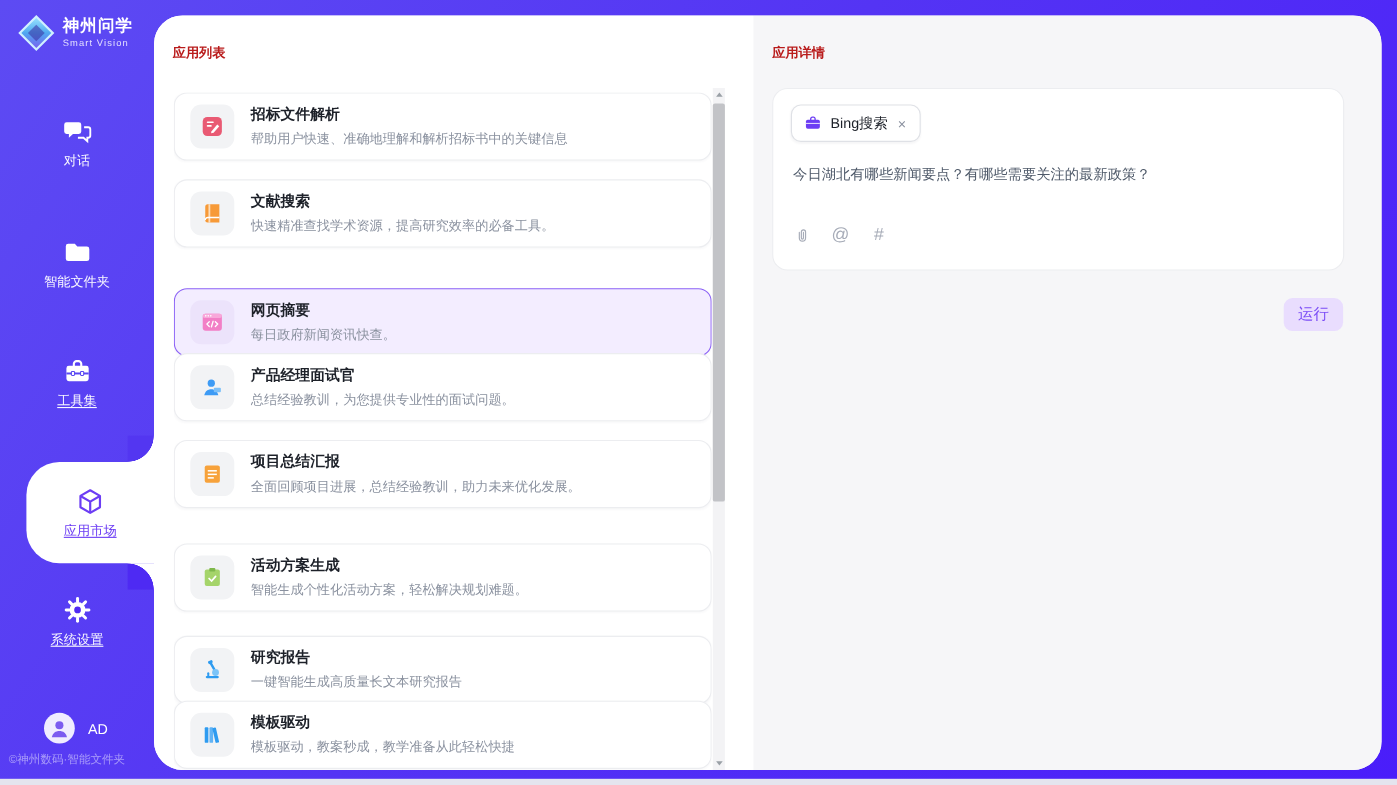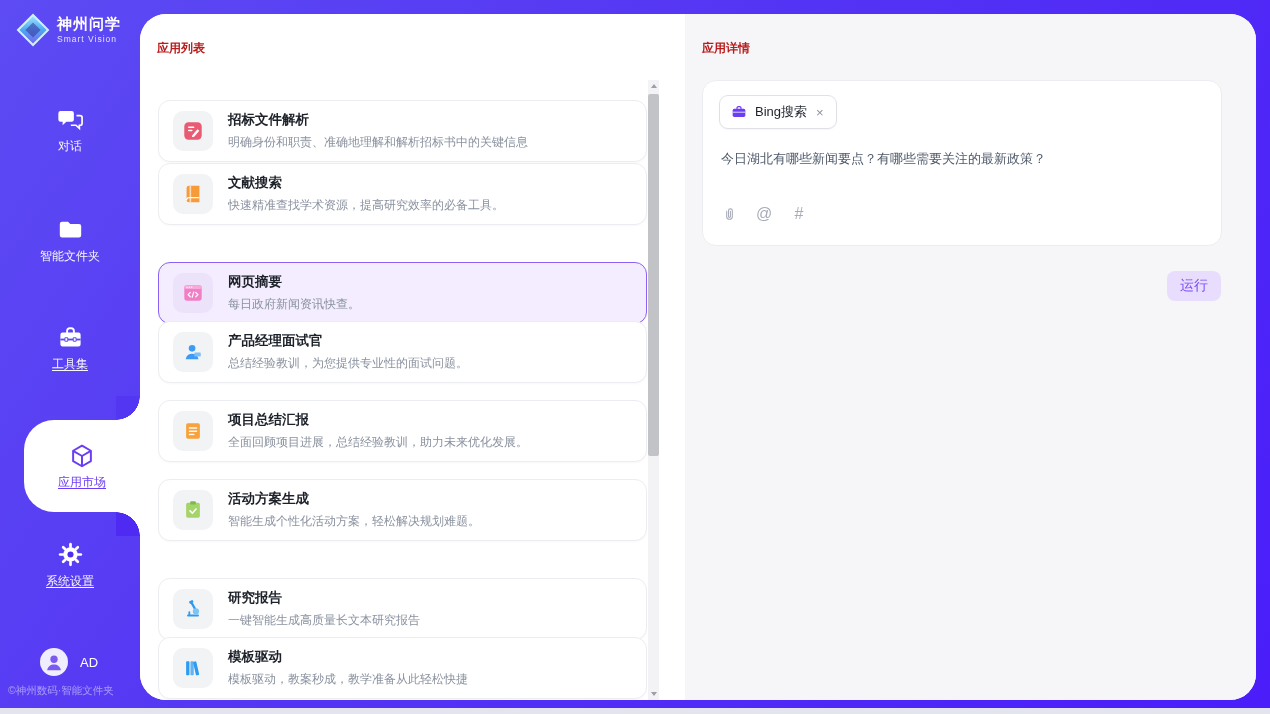--- a/index.html
+++ b/index.html
@@ -188,32 +188,32 @@
     </div>
 
     <div class="side-footer">©神州数码·智能文件夹</div>
   </div>
 
   <div id="content">
 
     <div id="list-panel">
       <div class="panel-title">应用列表</div>
       <div id="card-stack">
-          <div class="card" style="top: 16px;">
+          <div class="card" style="top: 0px;">
             <span class="app-icon-box">
               <svg viewBox="0 0 24 24" width="22" height="22">
     <rect x="2.5" y="2.5" width="19" height="19" rx="4.5" fill="#E95A73"></rect>
     <rect x="6.5" y="7" width="7" height="1.6" rx="0.8" fill="#fff"></rect>
     <rect x="6.5" y="10.6" width="5" height="1.6" rx="0.8" fill="#fff"></rect>
     <path d="M11.3 16.6l5.6-6.6 2 1.7-5.6 6.6-2.6.5z" fill="#fff"></path>
   </svg>
             </span>
             <div class="app-texts">
               <div class="app-name">招标文件解析</div>
-              <div class="app-desc">明确身份和职责、准确地理解和解析招标书中的关键信息</div>
+              <div class="app-desc">帮助用户快速、准确地理解和解析招标书中的关键信息</div>
             </div>
           </div>
           <div class="card" style="top: 79px;">
             <span class="app-icon-box">
               <svg viewBox="0 0 24 24" width="22" height="22">
     <path fill="#F79A38" d="M5 5.5A2.5 2.5 0 017.5 3H19v18H7.5A2.5 2.5 0 015 18.5z"></path>
     <rect x="8.2" y="3" width="1.8" height="18" fill="#fff" opacity="0.65"></rect>
     <path d="M5 18.5A2.5 2.5 0 017.5 16H19" stroke="#fff" stroke-width="1.4" fill="none"></path>
   </svg>
             </span>
@@ -258,21 +258,21 @@
     <rect x="7.5" y="8" width="9" height="1.5" fill="#fff"></rect>
     <rect x="7.5" y="11.5" width="9" height="1.5" fill="#fff"></rect>
     <rect x="7.5" y="15" width="6" height="1.5" fill="#fff"></rect>
   </svg>
             </span>
             <div class="app-texts">
               <div class="app-name">项目总结汇报</div>
               <div class="app-desc">全面回顾项目进展，总结经验教训，助力未来优化发展。</div>
             </div>
           </div>
-          <div class="card" style="top: 395px; font-family: Liberation Mono, monospace;">
+          <div class="card" style="top: 410px; font-family: Liberation Mono, monospace;">
             <span class="app-icon-box">
               <svg viewBox="0 0 24 24" width="22" height="22">
     <rect x="4.5" y="4" width="15" height="16.5" rx="2" fill="#A5D46A"></rect>
     <rect x="9" y="2.5" width="6" height="3.6" rx="1" fill="#7FB84C"></rect>
     <path d="M8.8 13l2.5 2.5 4-4.6" stroke="#fff" stroke-width="1.7" fill="none" stroke-linecap="round"></path>
   </svg>
             </span>
             <div class="app-texts">
               <div class="app-name">活动方案生成</div>
               <div class="app-desc">智能生成个性化活动方案，轻松解决规划难题。</div>

